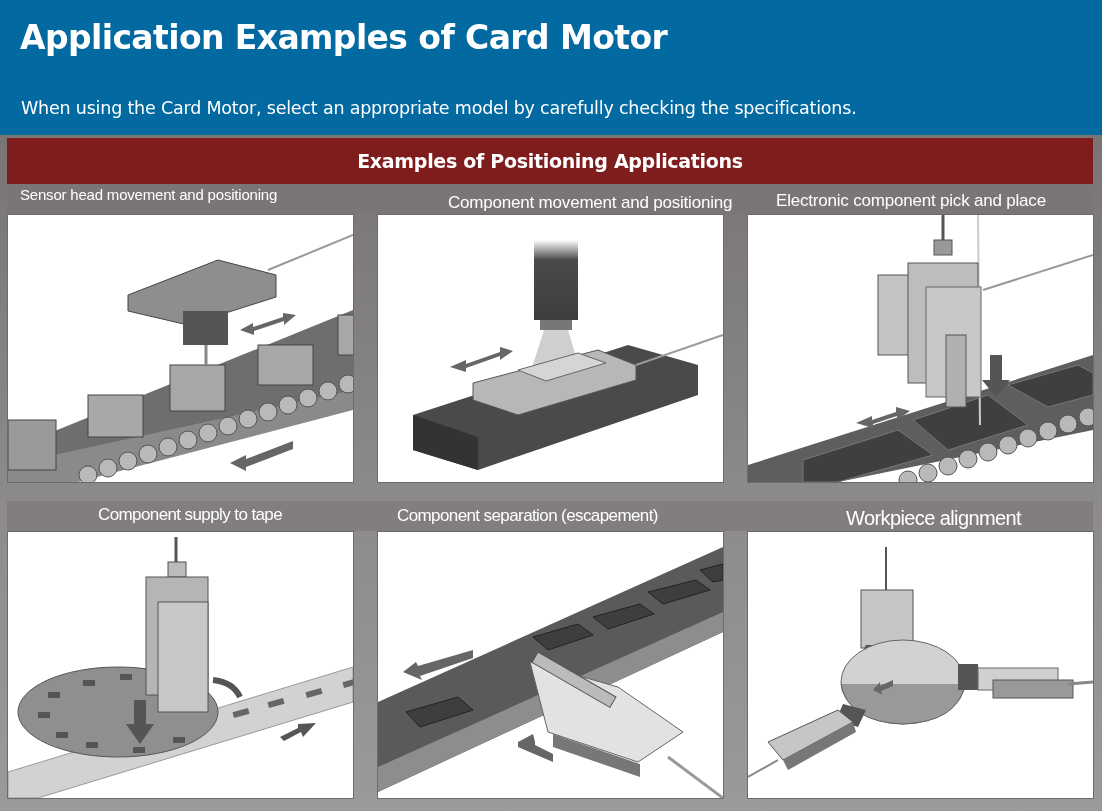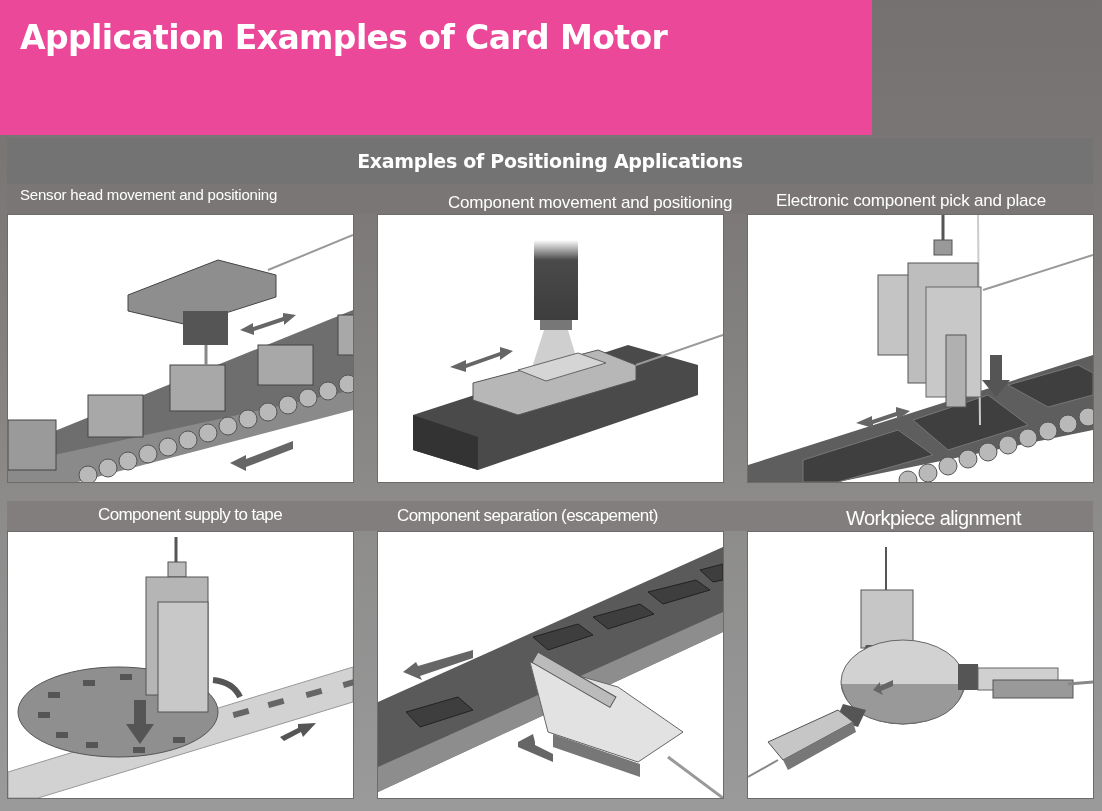--- a/index.html
+++ b/index.html
@@ -1,39 +1,40 @@
 <!DOCTYPE html>
 <html><head>
 <meta charset="utf-8">
 <style>
   html, body { margin: 0; padding: 0; }
   body {
     width: 1102px; height: 811px; overflow: hidden; position: relative;
     background: linear-gradient(180deg, #747170 0px, #7a7776 180px, #8c8b8a 500px, #9a9a9a 811px);
     font-family: "Liberation Sans", sans-serif;
   }
-  .header { position: absolute; left: 0; top: 0; width: 872px; height: 135px; background: #ec4899; }
+  .header { position: absolute; left: 0; top: 0; width: 1102px; height: 135px; background: #0369a1; }
   .title { position: absolute; left: 20px; top: 18px; color: #fff; font-family: "DejaVu Sans", sans-serif; font-weight: bold; font-size: 33px; letter-spacing: -0.6px; white-space: nowrap; }
   .sub { position: absolute; left: 21px; color: #fff; font-family: "DejaVu Sans", sans-serif; font-size: 17.5px; letter-spacing: -0.2px; white-space: nowrap; }
   .sub1 { top: 68px; }
   .sub2 { top: 98px; }
-  .banner { position: absolute; left: 7px; top: 138px; width: 1086px; height: 46px; background: #737373; color: #fff;
+  .banner { position: absolute; left: 7px; top: 138px; width: 1086px; height: 46px; background: #7f1d1d; color: #fff;
     font-family: "DejaVu Sans", sans-serif; font-weight: bold; font-size: 19px; text-align: center; line-height: 46px; letter-spacing: -0.3px; }
   .strip { position: absolute; left: 7px; width: 1086px; height: 30px; background: #7a7675; }
   .strip1 { top: 184px; }
   .strip2 { top: 501px; background: #827e7d; }
   .caption { position: absolute; color: #fff; font-size: 17px; white-space: nowrap; letter-spacing: -0.2px; text-align: center; }
   .panel { position: absolute; background: #fff; border: 1px solid #6b6b6b; overflow: hidden; }
   .panel svg { width: 100%; height: 100%; display: block; }
 </style>
 </head>
 <body>
 
 <div class="header">
   <div class="title">Application Examples of Card Motor</div>
+  <div class="sub sub2">When using the Card Motor, select an appropriate model by carefully checking the specifications.</div>
 </div>
 
 <div class="banner">Examples of Positioning Applications</div>
 
 <div class="strip strip1"></div>
 <div class="strip strip2"></div>
 
 <div class="caption" style="left:20px; top:186px; font-size:15px;">Sensor head movement and positioning</div>
 <div class="caption" style="left:405px; top:193px; font-size:17px;margin-left:43px;">Component movement and positioning</div>
 <div class="caption" style="left:776px; top:191px; font-size:17px;">Electronic component pick and place</div>

